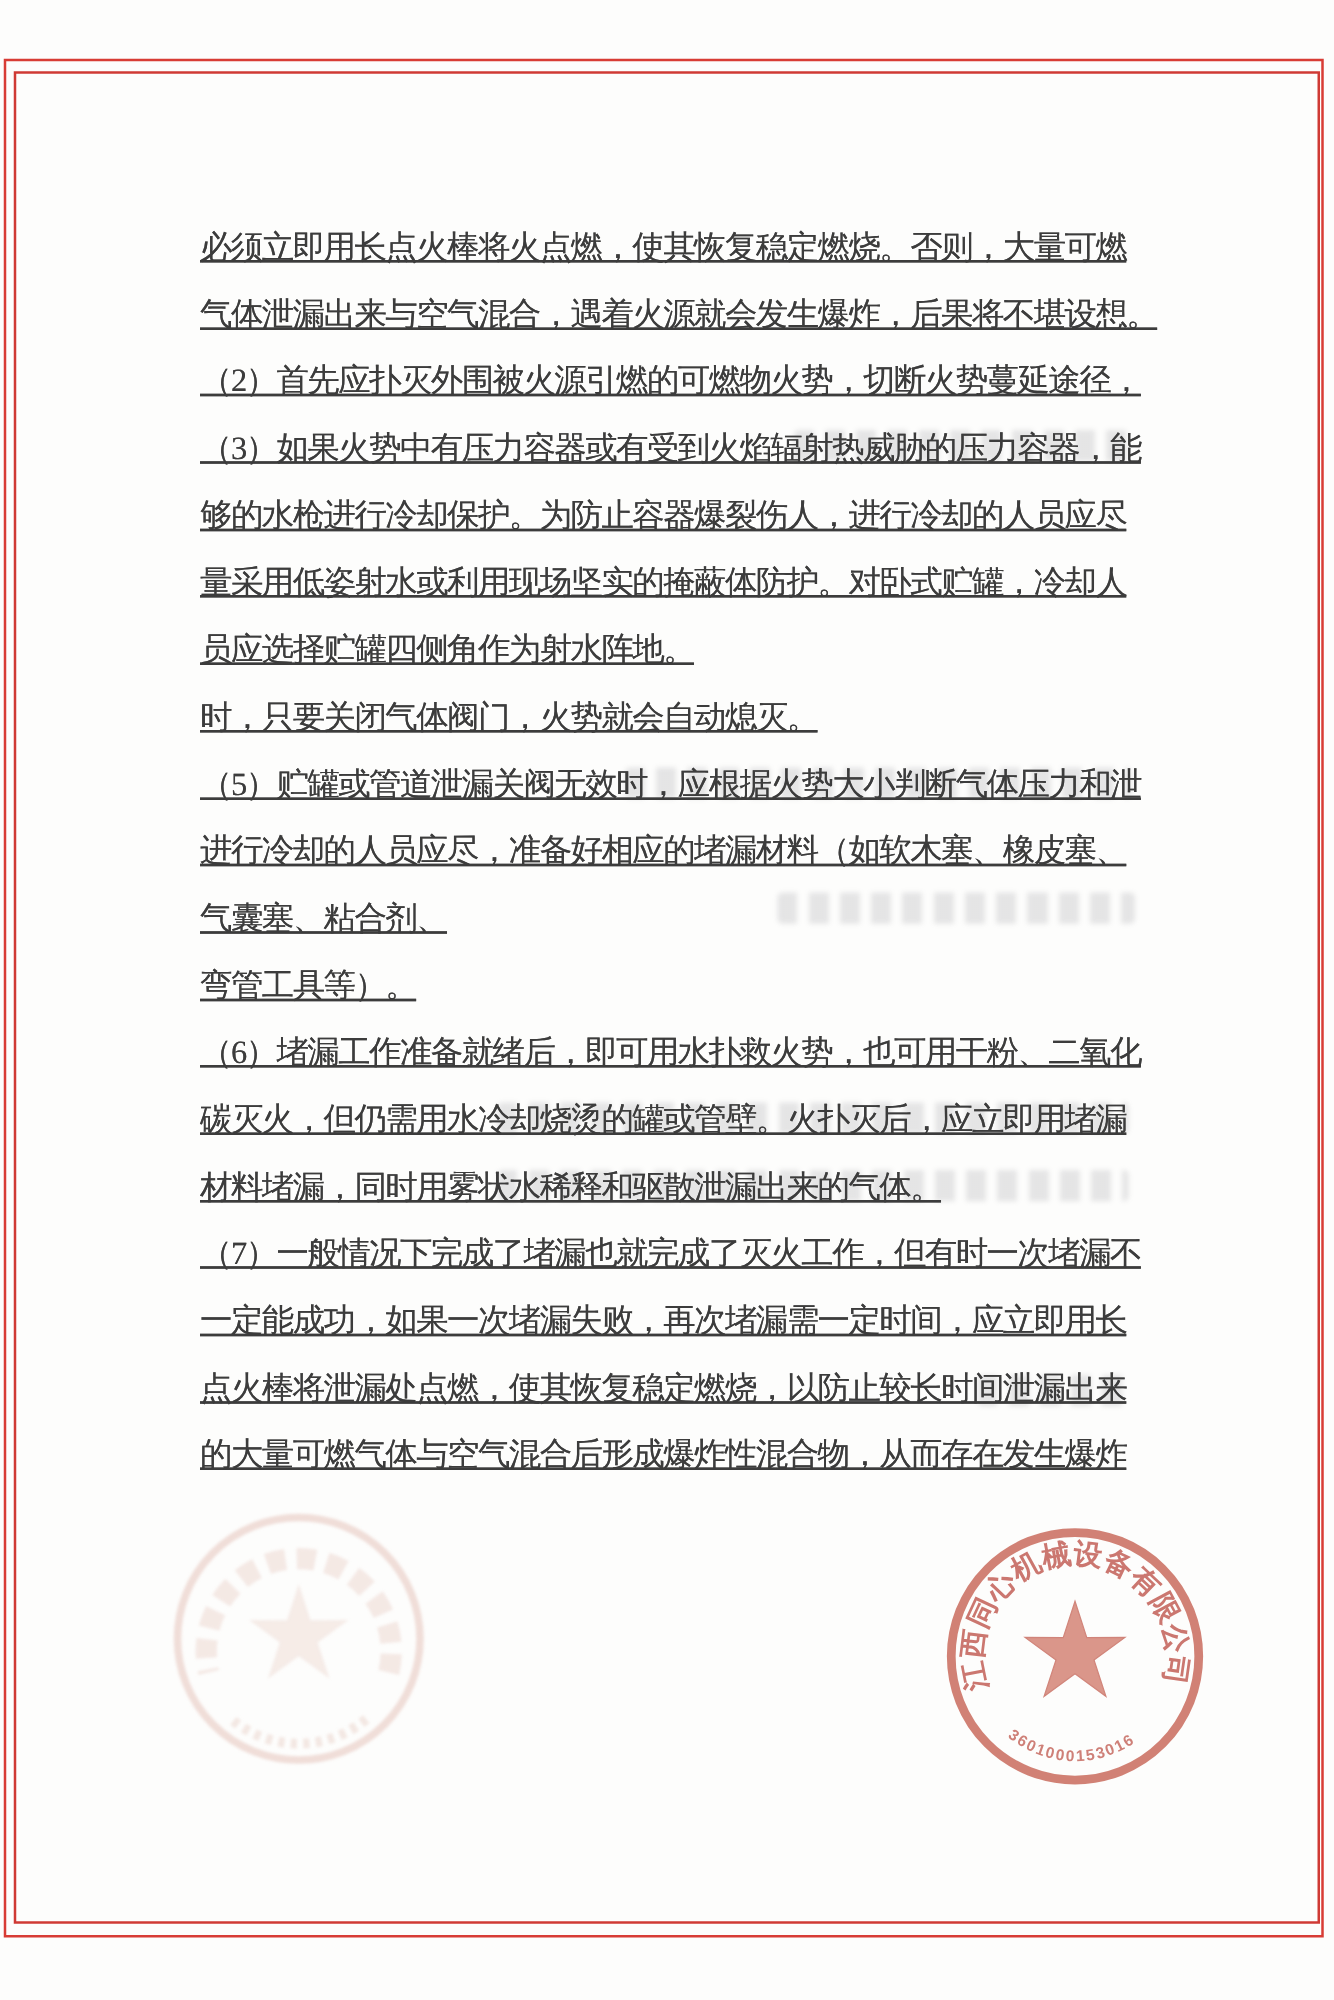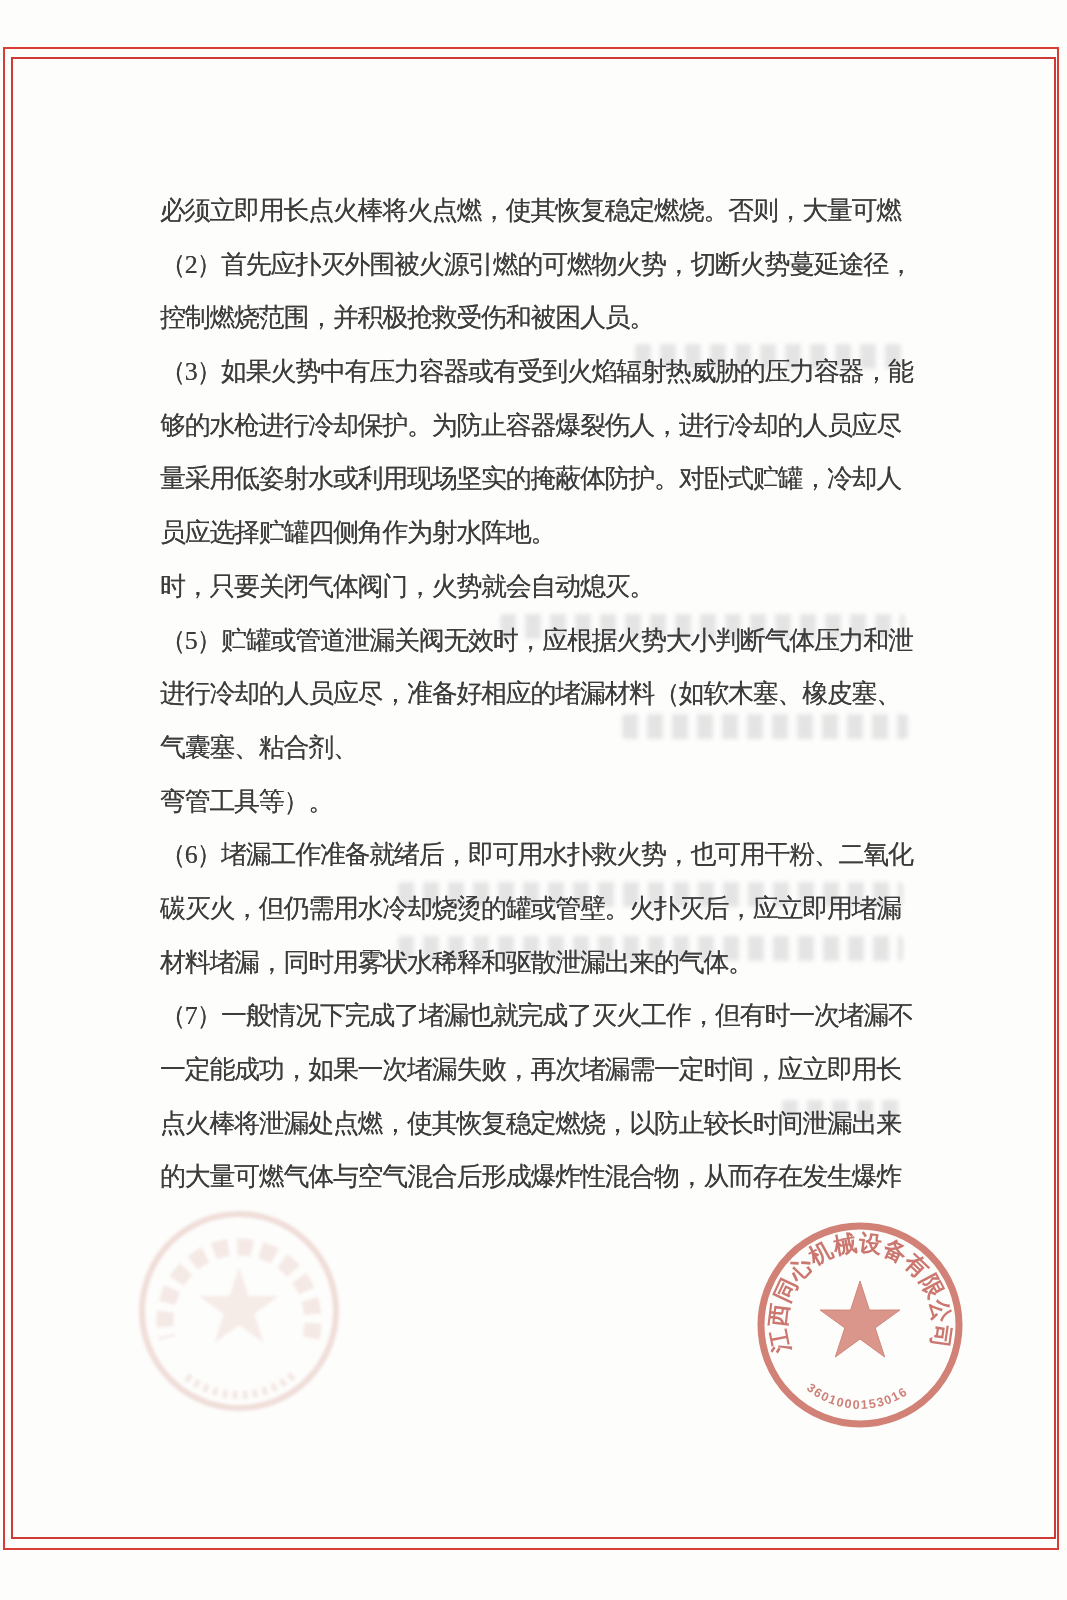--- a/index.html
+++ b/index.html
@@ -17,22 +17,23 @@
     position:absolute;left:3px;top:47px;width:1052px;height:1499px;
     border:2px solid #d83c35;
   }
   .frame-inner{
     position:absolute;left:11px;top:57px;width:1041px;height:1478px;
     border:2px solid #cf3a34;
   }
 
   
   .doc-text{
-    position:absolute;left:160px;top:184px;width:780px;
+    position:absolute;left:160px;top:171px;width:780px;
     color:#3c3c3c;
+    text-decoration:underline;
   }
   .line{
     height:53.7px;line-height:53.7px;
     font-size:26px;letter-spacing:-1.3px;
     white-space:nowrap;
     text-shadow:0 0 .4px rgba(55,55,55,.75);
   }
 
   
   .smudge{
@@ -71,22 +72,22 @@
 
   <div class="smudge" style="left:635px;top:344px;width:268px;"></div>
   <div class="smudge" style="left:500px;top:614px;width:405px;"></div>
   <div class="smudge" style="left:622px;top:714px;width:286px;"></div>
   <div class="smudge" style="left:398px;top:882px;width:505px;"></div>
   <div class="smudge" style="left:398px;top:936px;width:505px;"></div>
   <div class="smudge" style="left:782px;top:1100px;width:122px;"></div>
 
   <div class="doc-text">
     <div class="line">必须立即用长点火棒将火点燃，使其恢复稳定燃烧。否则，大量可燃</div>
+    <div class="line">气体泄漏出来与空气混合，遇着火源就会发生爆炸，后果将不堪设想。</div>
     <div class="line">（2）首先应扑灭外围被火源引燃的可燃物火势，切断火势蔓延途径，</div>
-    <div class="line">控制燃烧范围，并积极抢救受伤和被困人员。</div>
     <div class="line">（3）如果火势中有压力容器或有受到火焰辐射热威胁的压力容器，能</div>
     <div class="line">够的水枪进行冷却保护。为防止容器爆裂伤人，进行冷却的人员应尽</div>
     <div class="line">量采用低姿射水或利用现场坚实的掩蔽体防护。对卧式贮罐，冷却人</div>
     <div class="line">员应选择贮罐四侧角作为射水阵地。</div>
     <div class="line">时，只要关闭气体阀门，火势就会自动熄灭。</div>
     <div class="line">（5）贮罐或管道泄漏关阀无效时，应根据火势大小判断气体压力和泄</div>
     <div class="line">进行冷却的人员应尽，准备好相应的堵漏材料（如软木塞、橡皮塞、</div>
     <div class="line">气囊塞、粘合剂、</div>
     <div class="line">弯管工具等）。</div>
     <div class="line">（6）堵漏工作准备就绪后，即可用水扑救火势，也可用干粉、二氧化</div>

